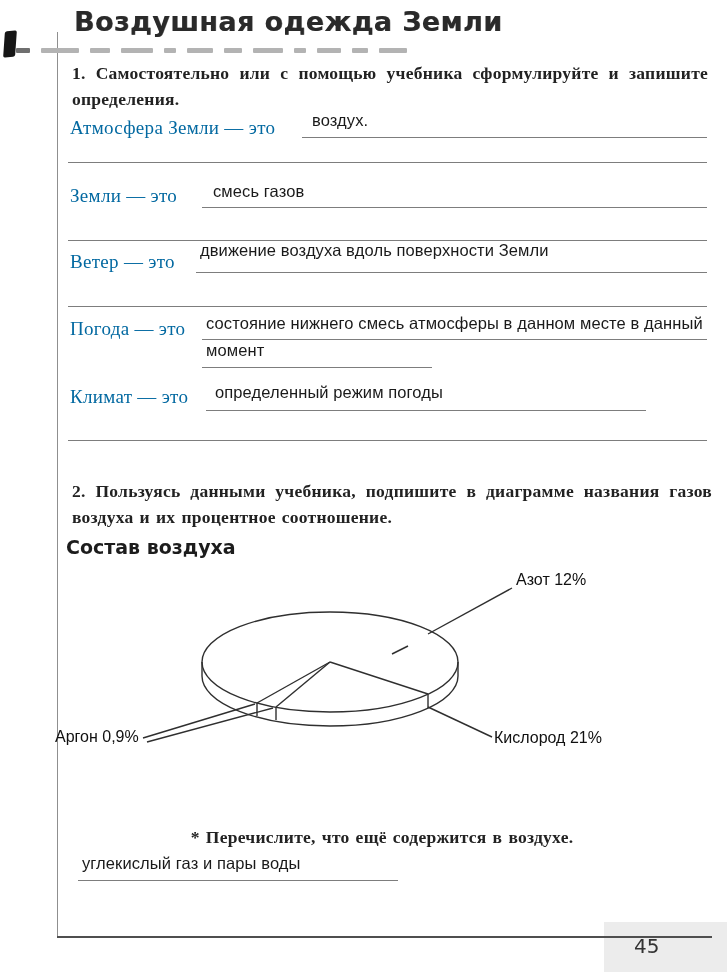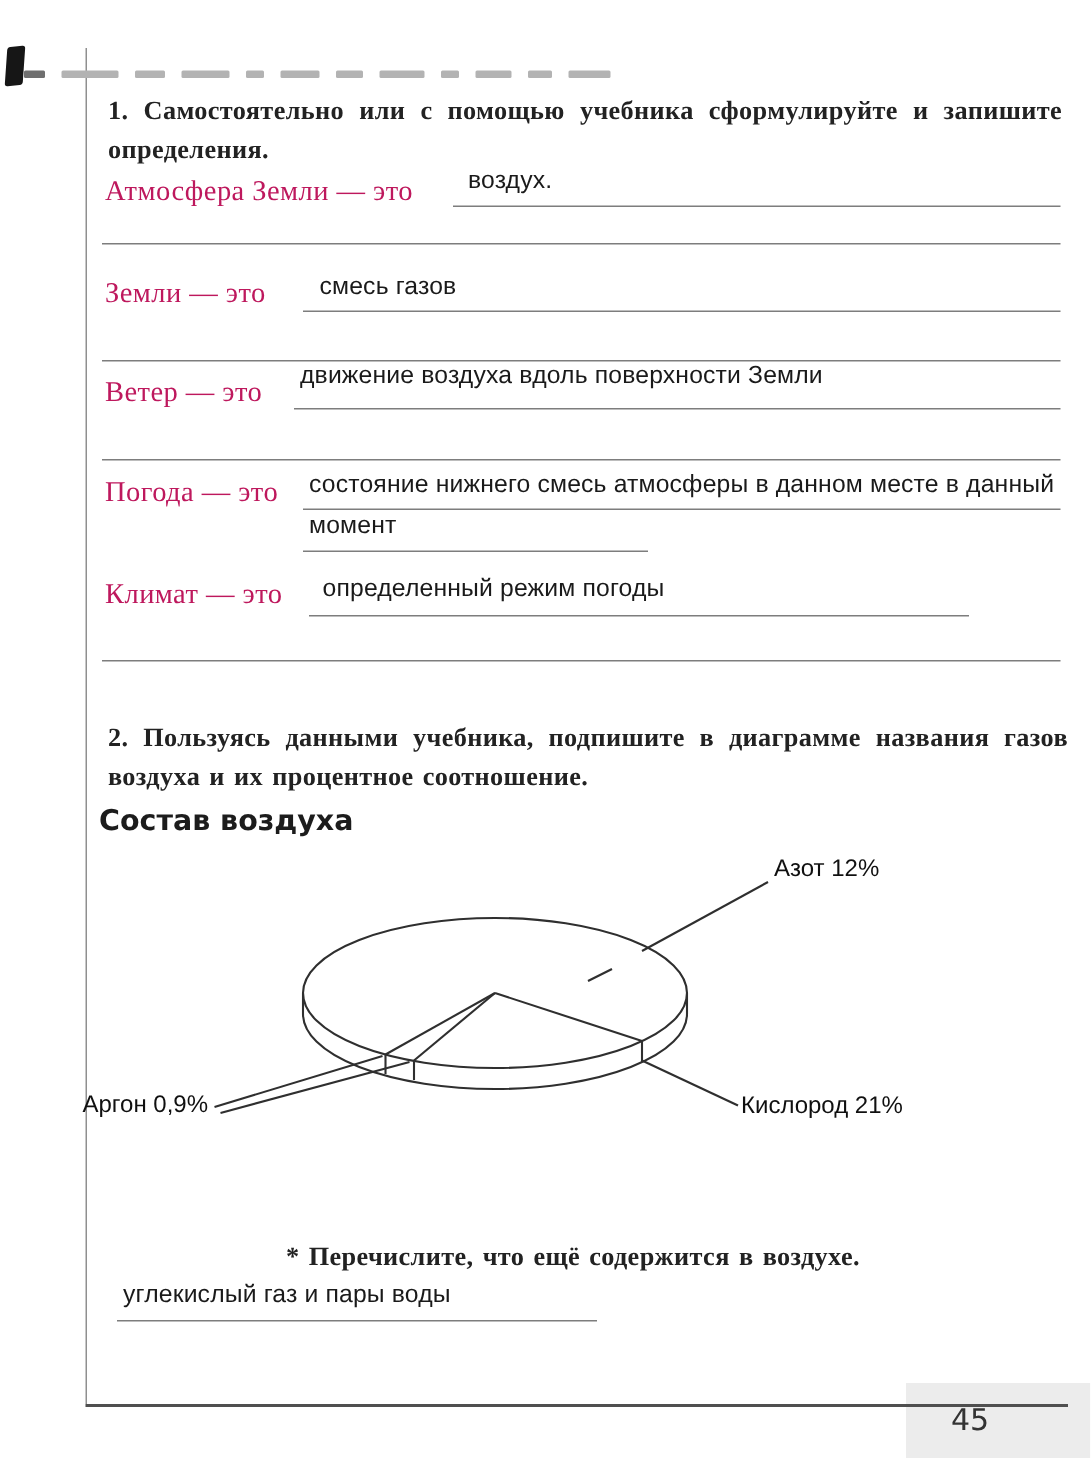--- a/index.html
+++ b/index.html
@@ -3,21 +3,21 @@
 <meta charset="utf-8">
 <style>
   html,body{margin:0;padding:0;background:#ffffff;}
   .page{position:relative;width:727px;height:979px;background:#ffffff;
         font-family:"Liberation Serif",serif;color:#1b1b1b;overflow:hidden;}
   .abs{position:absolute;}
   .title{font-family:"DejaVu Sans",sans-serif;font-weight:bold;font-size:27px;
          letter-spacing:0.4px;color:#2a2a2a;text-shadow:0.5px 0 0 rgba(40,40,40,.55);}
   .task-heading{font-weight:bold;font-size:17.5px;line-height:1.5;letter-spacing:0.25px;
                 word-spacing:1.5px;text-align:justify;color:#222;}
-  .term{font-size:19px;letter-spacing:0.3px;white-space:nowrap;color:#be185d;}
+  .term{font-size:19px;letter-spacing:0.3px;white-space:nowrap;color:#0369a1;}
   .answer{font-family:"Liberation Sans",sans-serif;font-size:16.5px;color:#1a1a1a;
           white-space:nowrap;letter-spacing:0.1px;}
   .rule{height:0;border-bottom:1.4px solid #7d7d7d;}
   .rule-dark{height:0;border-bottom:2px solid #4f4f4f;}
   .vline{width:0;border-left:1.2px solid #8f8f8f;}
   .chart-label{font-family:"Liberation Sans",sans-serif;font-size:16px;color:#101010;white-space:nowrap;}
   .chart-title{font-family:"DejaVu Sans",sans-serif;font-weight:bold;font-size:19px;color:#1c1c1c;}
   .pageno{font-family:"DejaVu Sans",sans-serif;font-size:20px;color:#333;}
   .graybox{background:#ececec;}
   .noise{display:inline-block;height:5px;background:#b3b3b3;margin-right:7px;
@@ -27,20 +27,21 @@
   svg{display:block;}
 </style>
 </head>
 <body>
 
 <div class="page">
 
   <div class="abs vline" style="left:57px;top:32px;height:904px;"></div>
   <div class="abs bindmark" style="left:4px;top:31px;width:12px;height:26px;"></div>
 
+  <div class="abs title" style="left:74px;top:6px;">Воздушная одежда Земли</div>
 
   <div class="abs" style="left:16px;top:40px;width:480px;height:10px;">
     <span class="noise d" style="width:14px"></span>
     <span class="noise" style="width:38px"></span>
     <span class="noise" style="width:20px"></span>
     <span class="noise" style="width:32px"></span>
     <span class="noise" style="width:12px"></span>
     <span class="noise" style="width:26px"></span>
     <span class="noise" style="width:18px"></span>
     <span class="noise" style="width:30px"></span>

